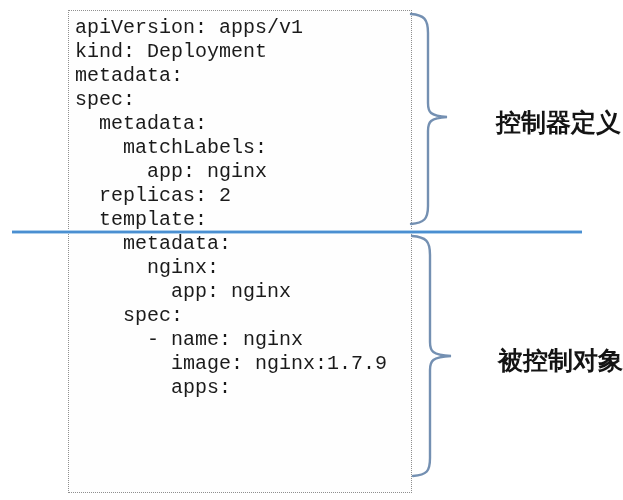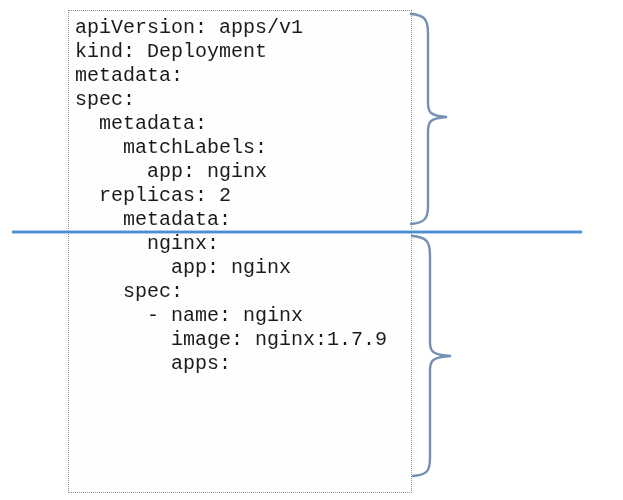--- a/index.html
+++ b/index.html
@@ -73,31 +73,34 @@
   <div class="yaml-box">
     <div class="code">
         <div class="code-line">apiVersion: apps/v1</div>
         <div class="code-line">kind: Deployment</div>
         <div class="code-line">metadata:</div>
         <div class="code-line">spec:</div>
         <div class="code-line">  metadata:</div>
         <div class="code-line">    matchLabels:</div>
         <div class="code-line">      app: nginx</div>
         <div class="code-line">  replicas: 2</div>
+        <div class="code-line">  template:</div>
         <div class="code-line">    metadata:</div>
         <div class="code-line">      nginx:</div>
         <div class="code-line">        app: nginx</div>
         <div class="code-line">    spec:</div>
         <div class="code-line">      - name: nginx</div>
         <div class="code-line">        image: nginx:1.7.9</div>
         <div class="code-line">        apps:</div>
       </div>
   </div>
 
   <div class="divider"></div>
 
   <svg class="braces" viewBox="0 0 623 500" xmlns="http://www.w3.org/2000/svg">
     <path d="M 411,14 C 424,15 428,19 428,33 L 428,103 C 428,112 430,116 447,117 C 430,118 428,122 428,131 L 428,206 C 428,219 424,223 411,224"></path>
     <path d="M 412,236 C 426,237 430,241 430,255 L 430,342 C 430,351 432,355 451,356 C 432,357 430,361 430,370 L 430,458 C 430,471 427,475 413,476"></path>
   </svg>
 
+  <div class="label label-top">控制器定义</div>
+  <div class="label label-bottom">被控制对象</div>
 
 </div>
 
 </body></html>

